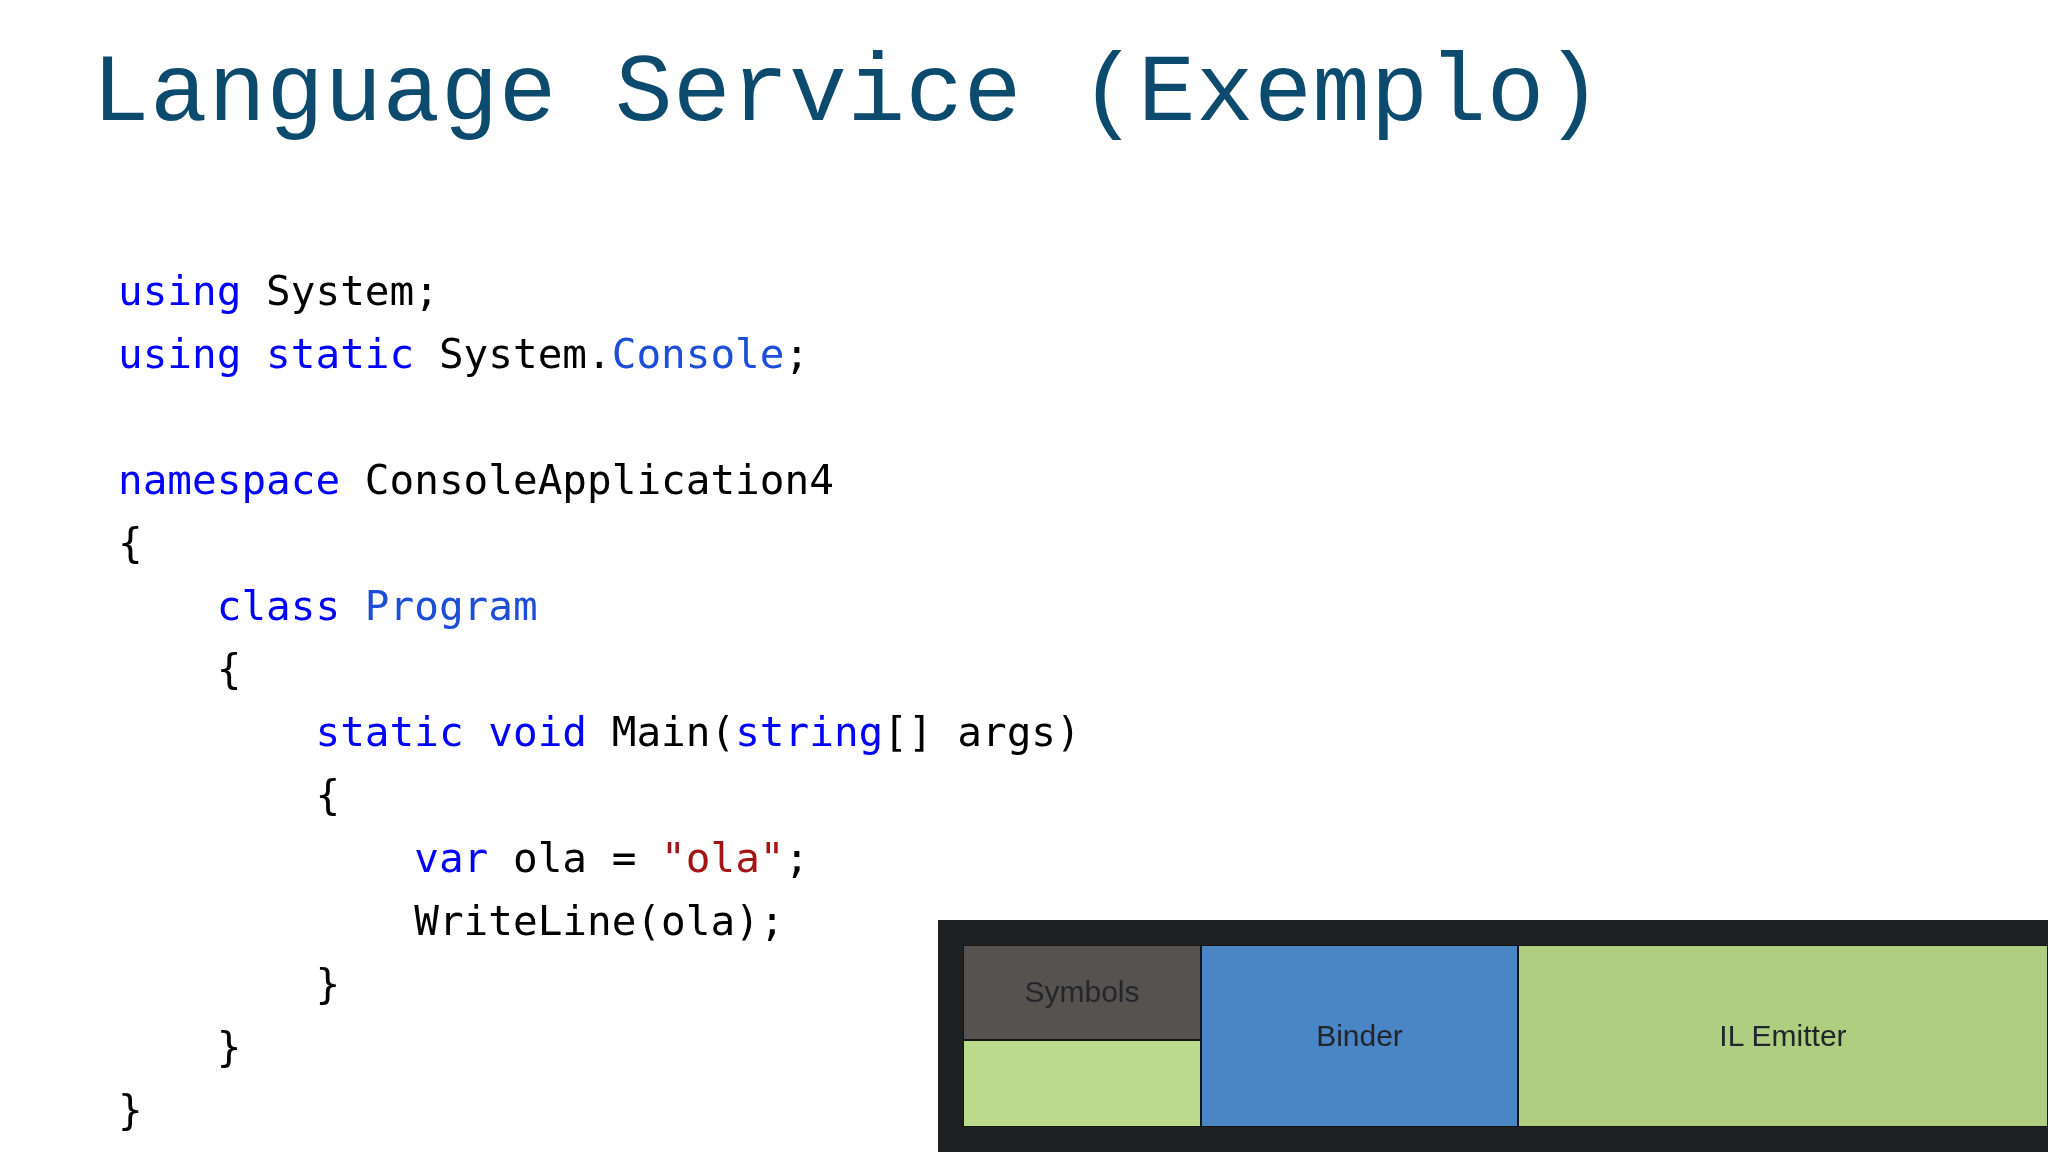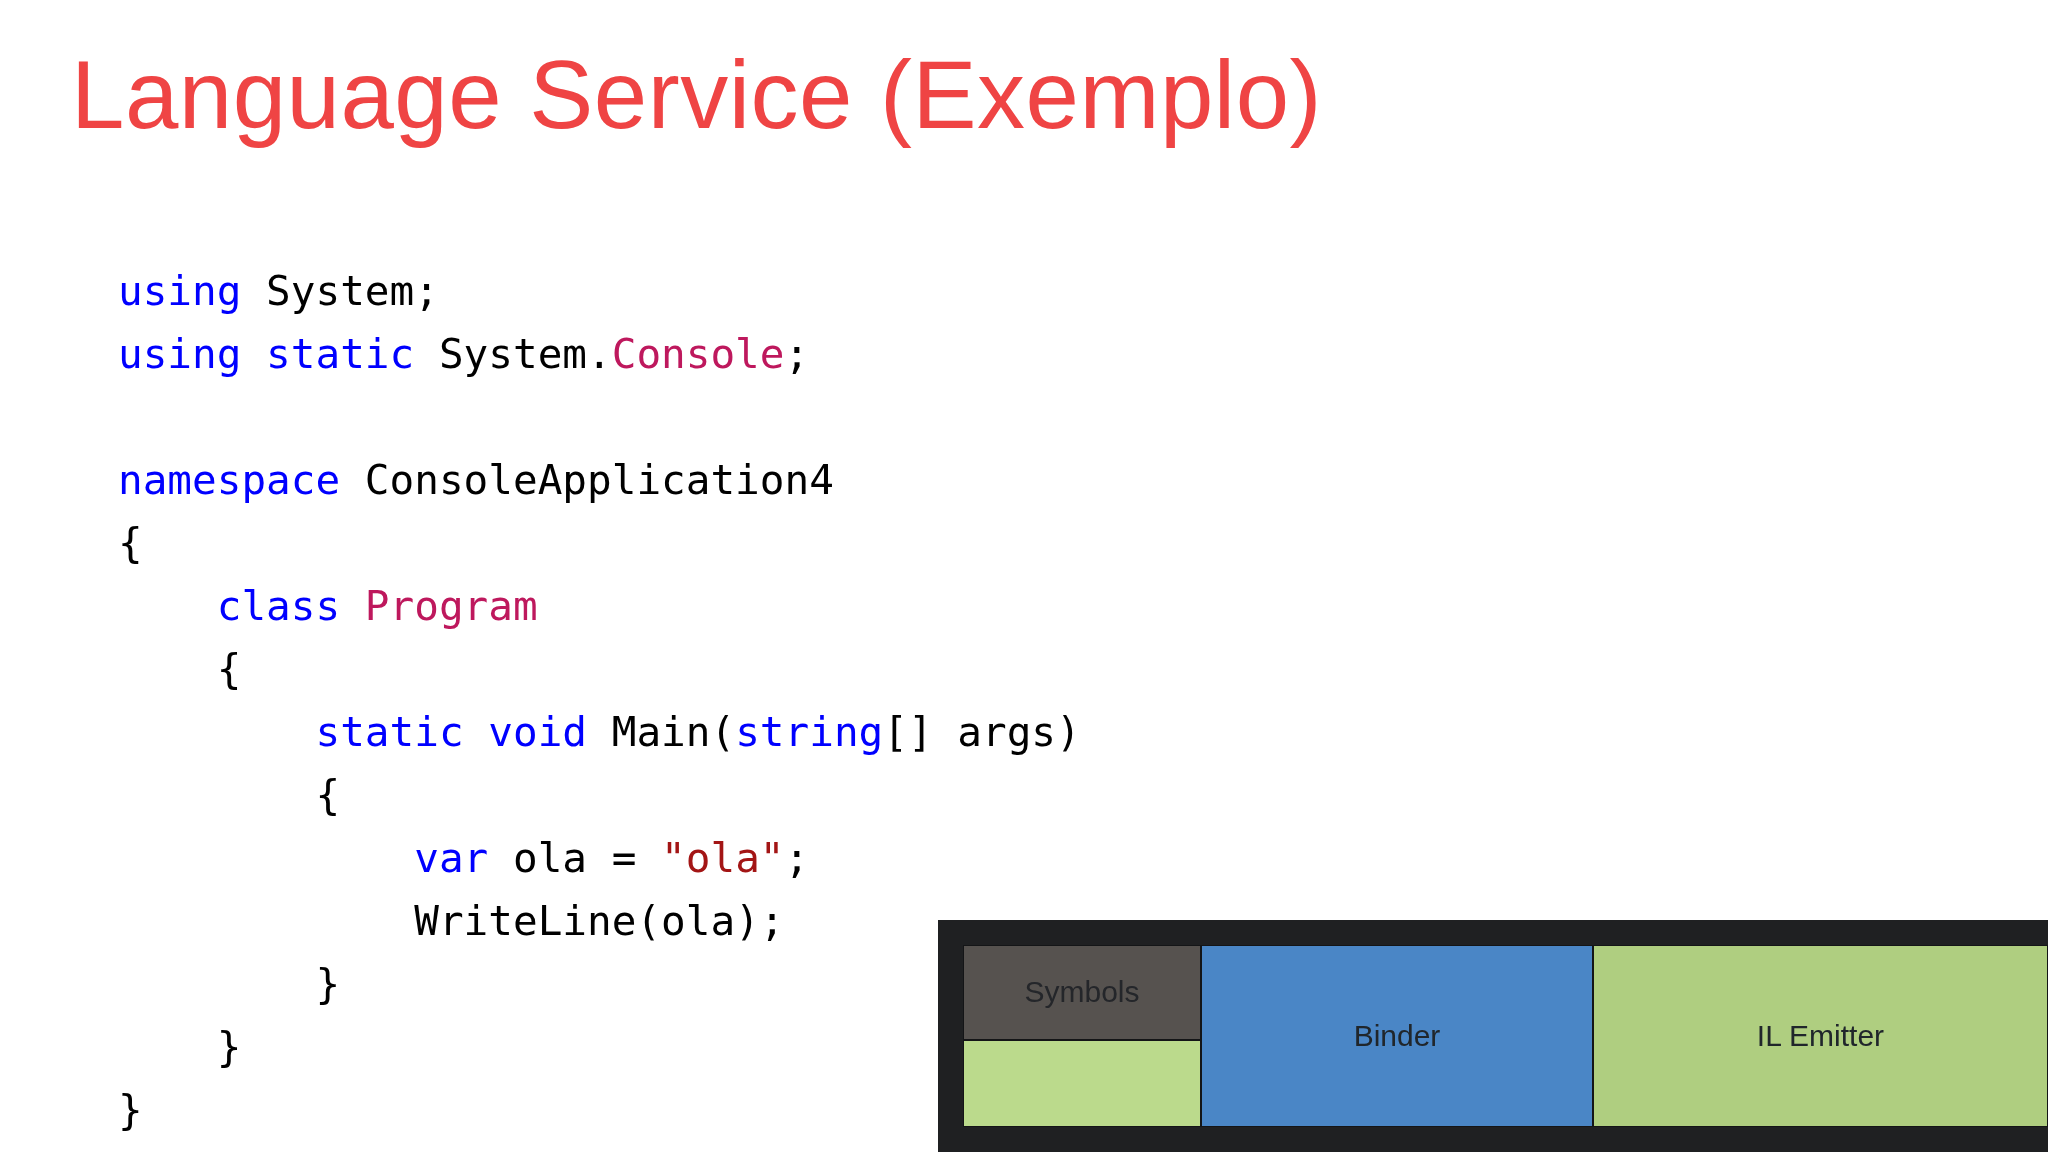--- a/index.html
+++ b/index.html
@@ -11,48 +11,48 @@
     width: 2048px;
     height: 1152px;
     position: relative;
     overflow: hidden;
     font-family: "Liberation Sans", sans-serif;
   }
 
   
   #slide-title {
     position: absolute;
-    left: 71px;
+    left: 92px;
     top: 40px;
-    font-family: Liberation Sans, sans-serif;
+    font-family: Liberation Mono, monospace;
     font-size: 96px;
     font-weight: 300;
     letter-spacing: 0.5px;
-    color: #ef4444;
+    color: #0c4a6e;
     line-height: 1.15;
     white-space: nowrap;
     -webkit-font-smoothing: antialiased;
   }
 
   
   #code-block {
     position: absolute;
     left: 118px;
     top: 228px;
     font-family: "DejaVu Sans Mono", "Liberation Mono", monospace;
     font-size: 41px;
     line-height: 63px;
     white-space: pre;
     color: #000000;
     letter-spacing: 0px;
     margin-top: 32px;
   }
   .code-line { height: 63px; white-space: pre; }
   .kw    { color: #0000FF; }
-  .type  { color: #be185d; }
+  .type  { color: #1d4ed8; }
   .str   { color: #A31515; }
   .plain { color: #000000; }
 
   
   #pipeline-diagram {
     position: absolute;
     left: 938px;
     top: 920px;
     width: 1110px;
     height: 232px;
@@ -90,21 +90,21 @@
     background: #56524F;
     flex: 0 0 52%;
     color: #24262a;
   }
   .seg-metadata {
     background: #BBDA8C;
     flex: 1 1 auto;
   }
   .seg-binder {
     background: #4A86C6;
-    width: 392px;
+    width: 317px;
     text-align: center;
   }
   .seg-ilemitter {
     background: #AFCE80;
     flex: 1 1 auto;
     min-width: 200px;
   }
 </style>
 </head>
 <body>

